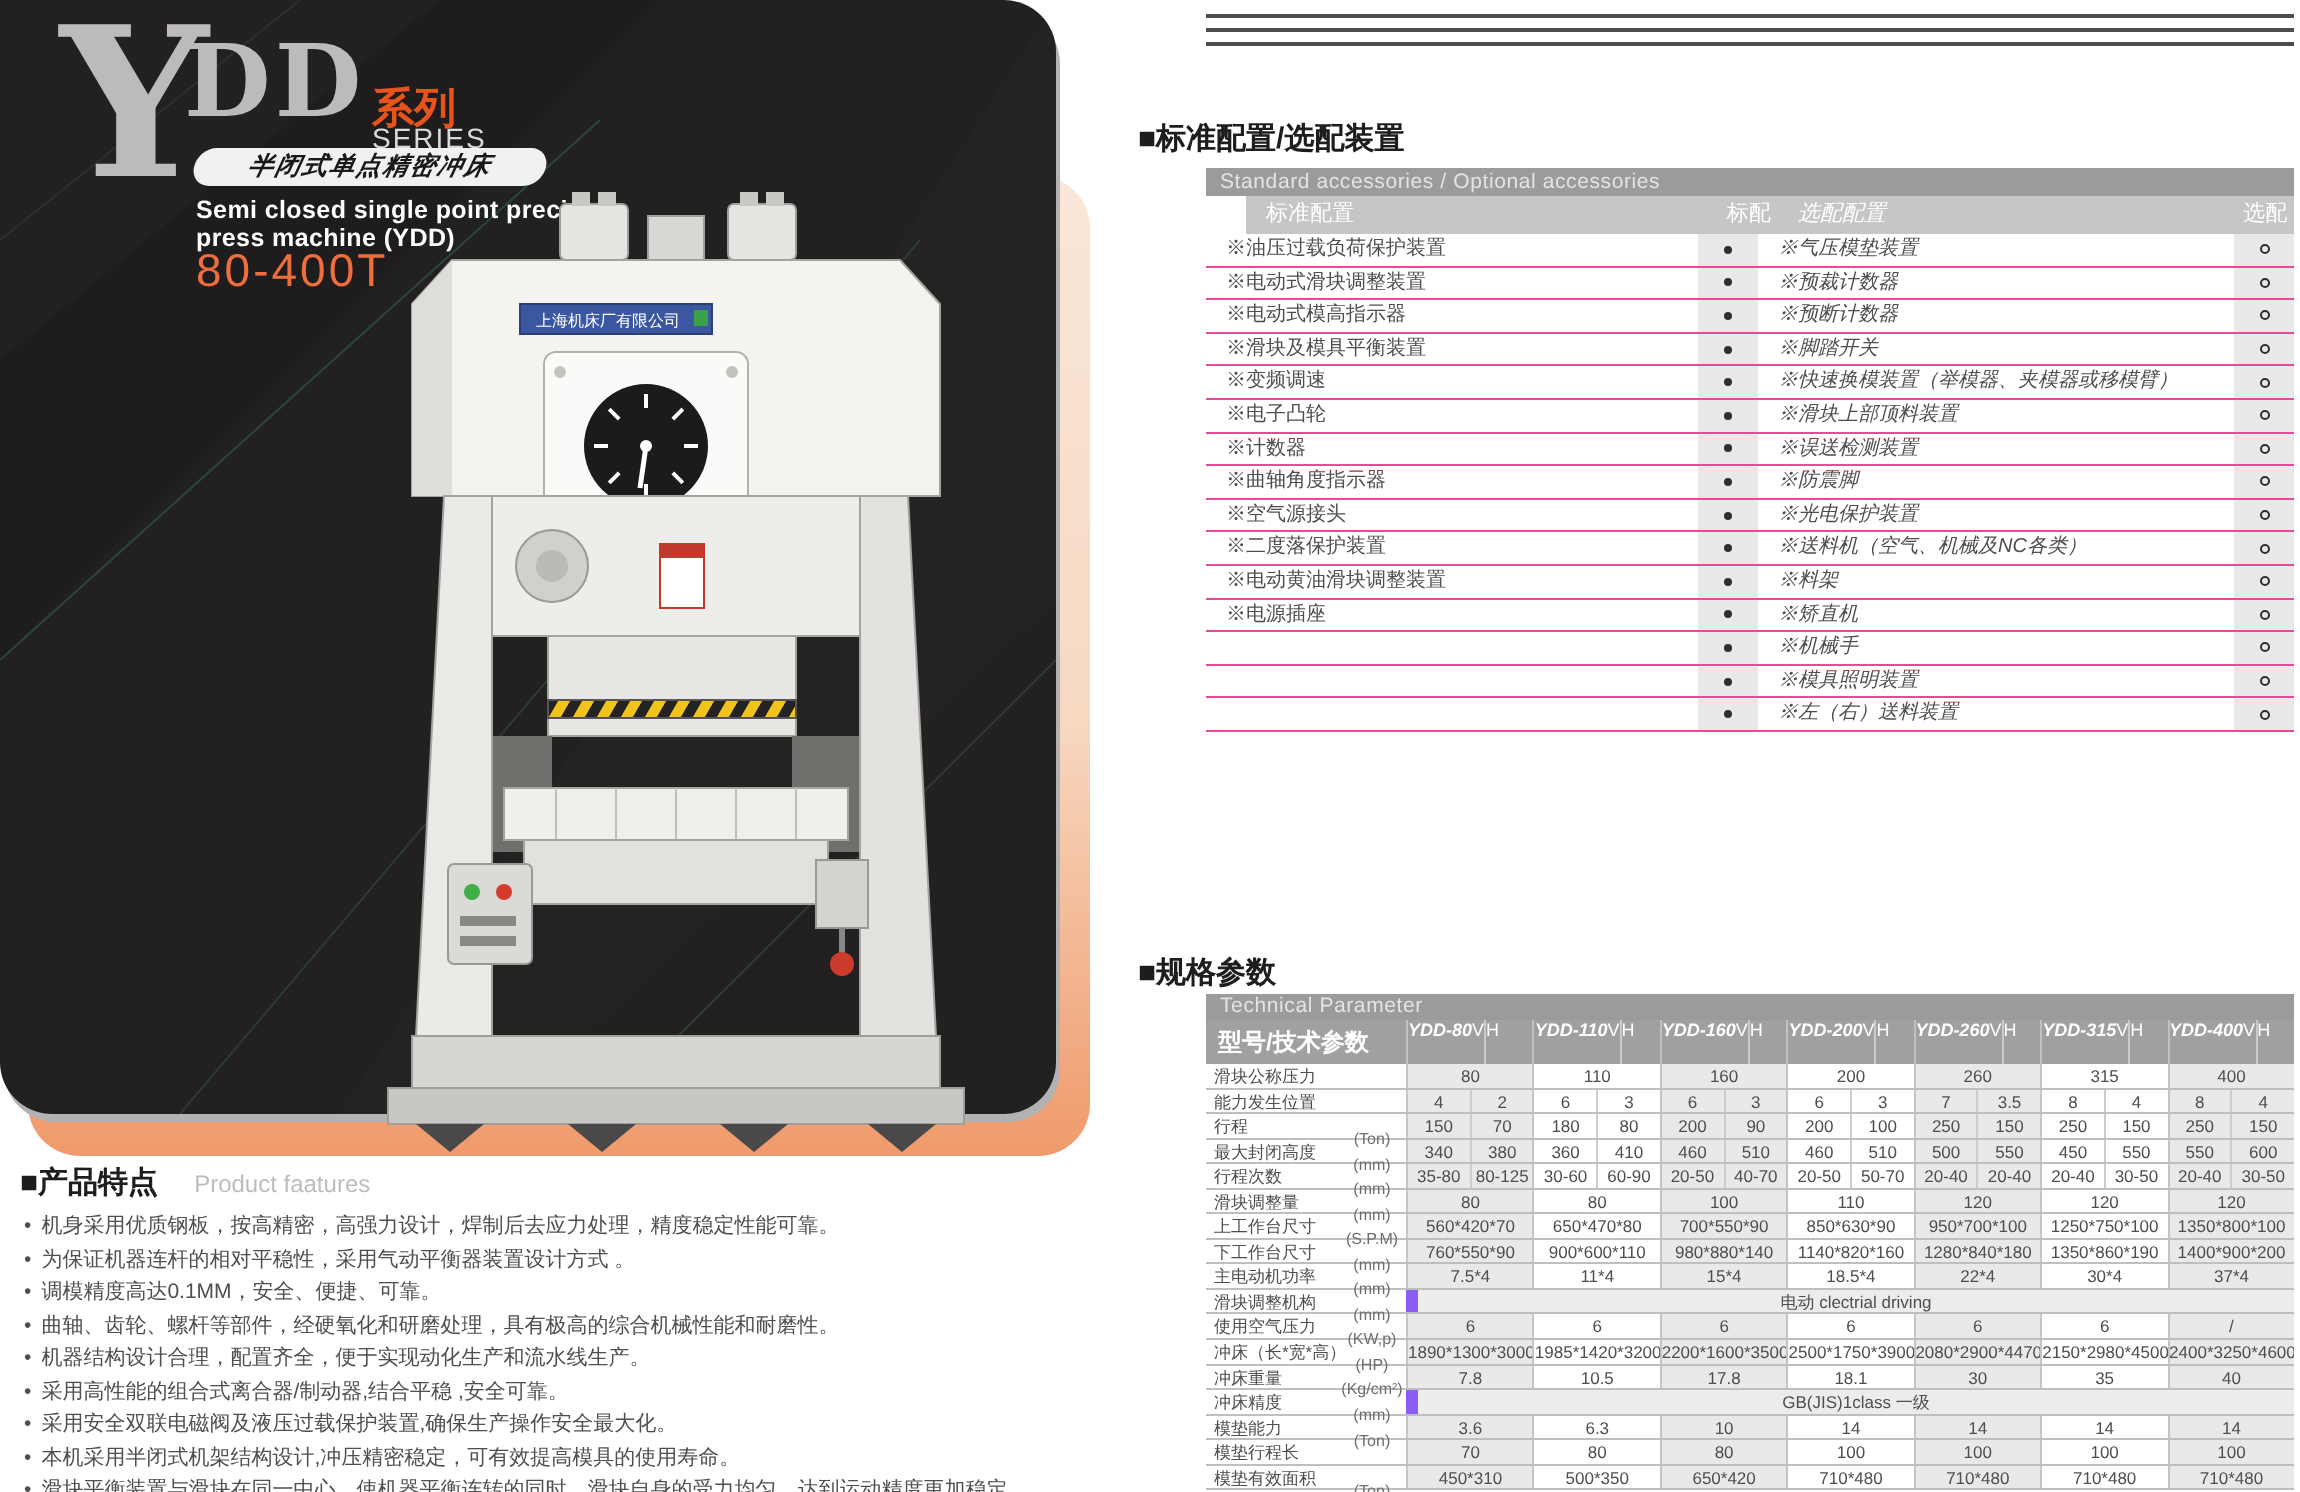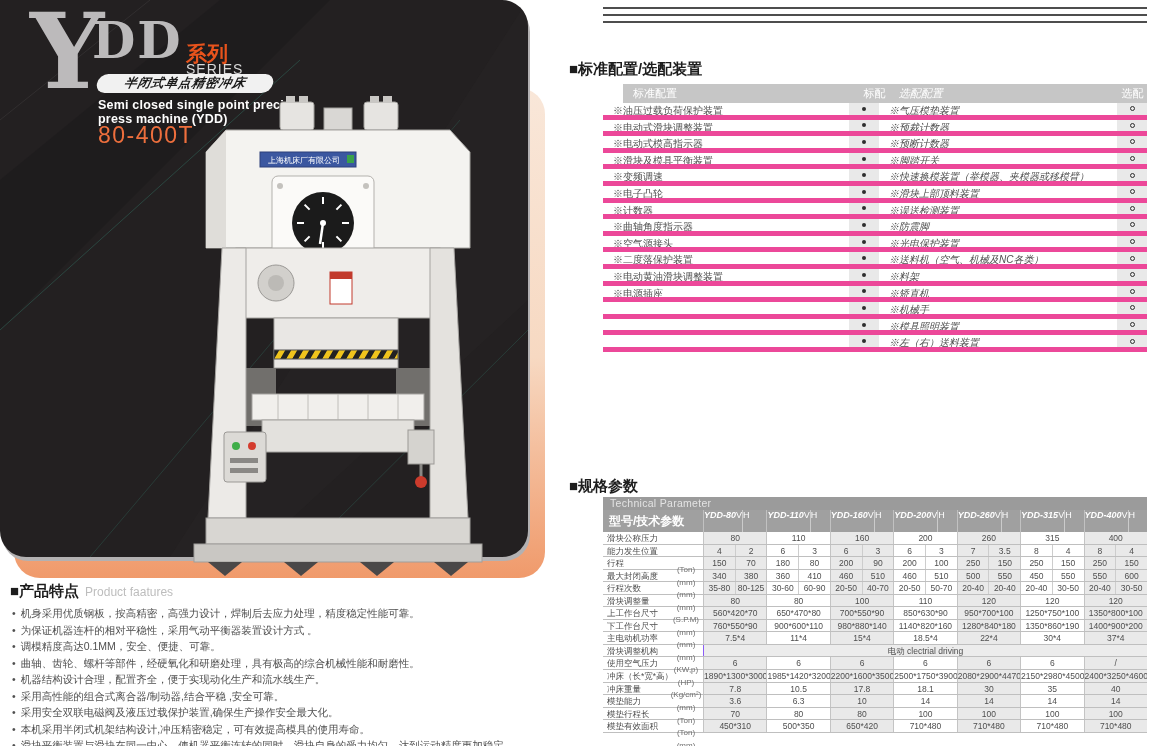--- a/index.html
+++ b/index.html
@@ -29,21 +29,21 @@
   .sub-pill span { transform:skewX(0deg); font-style:italic; font-weight:bold;
               font-size:12.5px; color:#191919; letter-spacing:1px; white-space:nowrap; }
   .sub-en { left:98px; top:99px; font-size:12.5px; font-weight:bold; color:#fdfdfd;
             line-height:1.08; letter-spacing:.2px; }
   .tonnage { left:98px; top:122px; font-size:23px; color:#ee6f3d; letter-spacing:1.5px; }
 
   #machine { left:168px; top:96px; width:340px; height:482px; }
 
   
   #features { left:10px; top:582px; width:580px; }
-  #features .head { display:flex; align-items:baseline; gap:6px; }
+  #features .head { display:flex; align-items:baseline; gap:18px; }
   #features .head .cn { font-size:15px; font-weight:bold; color:#1d1d1d; }
   #features .head .en { font-size:12px; color:#bdbdbd; }
   #feature-list { margin-top:4px; }
   .feature-item { font-size:10.5px; color:#4f4f4f; height:16.5px; line-height:16.5px;
                   white-space:nowrap; }
   .feature-item::before { content:"•"; margin:0 5px 0 2px; color:#4f4f4f; }
 
   
   .rule { left:603px; width:544px; height:2px; background:#4d4d4d; }
   .sec-title { left:569px; font-size:15px; font-weight:bold; color:#1d1d1d; }
@@ -52,21 +52,21 @@
 
   
   #acc { left:603px; top:84px; width:544px; }
   #acc-head { display:flex; height:19px; background:#c6c6c6; color:#ffffff;
               font-size:11px; line-height:19px;margin-left:20px; }
   .acc-c1 { width:246px; padding-left:10px; }
   .acc-c2 { width:30px;  text-align:center; }
   .acc-c3 { width:238px; padding-left:10px;font-style:italic; }
   .acc-c4 { width:30px;  text-align:center; }
   .acc-row { display:flex; height:16.6px; line-height:16.6px; font-size:10px; color:#4e4e4e;
-             border-bottom:5px solid #ec4899; }
+             border-bottom:1px solid #ec4899; }
   .acc-row .acc-c1, .acc-row .acc-c3 { white-space:nowrap; overflow:hidden; }
   .acc-row .acc-c2, .acc-row .acc-c4 { background:#e9e9e9; display:flex;
              align-items:center; justify-content:center; }
   .dot  { width:4px; height:4px; background:#2e2e2e; border-radius:50%; }
   .ring { width:5px; height:5px; border:1.4px solid #2e2e2e; border-radius:50%; }
 
   
   #spec { left:603px; top:497px; width:544px; }
   #spec-band { display:flex; height:22px; background:#a0a0a0; color:#ffffff; }
   #spec-corner { width:100px; font-size:12px; font-weight:bold; line-height:22px;
@@ -82,21 +82,21 @@
   .spec-row { display:flex; height:12.55px; line-height:12.55px; font-size:8.5px;
               color:#4e4e4e; border-bottom:1px solid #bfbfbf; }
   .spec-label { width:66px; padding-left:4px; white-space:nowrap; overflow:hidden; }
   .spec-unit  { width:34px; text-align:center; color:#6f6f6f; font-size:8px;
                 white-space:nowrap;margin-top:32px; }
   .spec-group { width:63.43px; display:flex; border-left:1px solid #c4c4c4; }
   .spec-group.alt { background:#e9e9e9; }
   .spec-cell { flex:1; text-align:center; white-space:nowrap; overflow:hidden; }
   .spec-cell + .spec-cell { border-left:1px solid #cdcdcd; }
   .spec-full { width:444px; text-align:center; background:#ececec;
-               border-left:1px solid #8b5cf6; }
+               border-left:6px solid #8b5cf6; }
 </style>
 </head>
 <body>
 
 <div id="hero" class="abs">
   <div id="peach-layer" class="abs"></div>
   <div id="gray-edge" class="abs"></div>
   <div id="panel" class="abs">
     <svg class="decor" width="528" height="557" viewBox="0 0 528 557">
       <polygon points="528,0 528,300 250,557 170,557" fill="#2a2728" opacity="0.35"></polygon>
@@ -233,20 +233,21 @@
     </div>
 </div>
 
 <div class="abs rule" style="top:7px"></div>
 <div class="abs rule" style="top:14px"></div>
 <div class="abs rule" style="top:21px"></div>
 
 <div class="abs sec-title" style="top:60px">■标准配置/选配装置</div>
 
 <div id="acc" class="abs">
+  <div class="gray-bar">Standard accessories / Optional accessories</div>
   <div id="acc-head">
     <div class="acc-c1">标准配置</div>
     <div class="acc-c2">标配</div>
     <div class="acc-c3">选配配置</div>
     <div class="acc-c4">选配</div>
   </div>
   <div id="acc-body">
       <div class="acc-row">
         <div class="acc-c1">※油压过载负荷保护装置</div>
         <div class="acc-c2">
@@ -784,20 +785,25 @@
           <div class="spec-cell">30</div>
         </div>
         <div class="spec-group">
           <div class="spec-cell">35</div>
         </div>
         <div class="spec-group alt">
           <div class="spec-cell">40</div>
         </div>
       </div>
       <div class="spec-row">
+        <div class="spec-label">冲床精度</div>
+        <div class="spec-unit"></div>
+        <div class="spec-full">GB(JIS)1class 一级</div>
+      </div>
+      <div class="spec-row">
         <div class="spec-label">模垫能力</div>
         <div class="spec-unit">(Ton)</div>
         <div class="spec-group alt">
           <div class="spec-cell">3.6</div>
         </div>
         <div class="spec-group">
           <div class="spec-cell">6.3</div>
         </div>
         <div class="spec-group alt">
           <div class="spec-cell">10</div>

